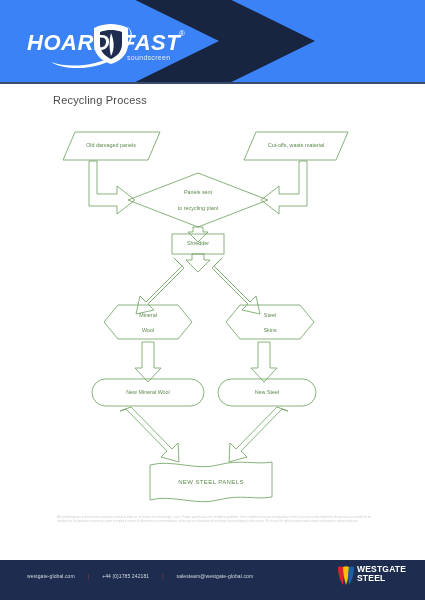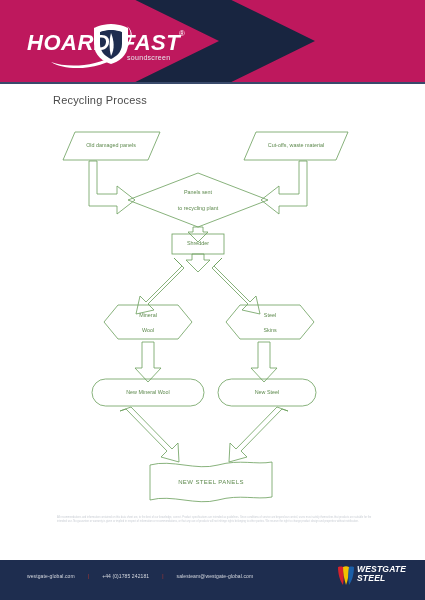--- a/index.html
+++ b/index.html
@@ -8,21 +8,21 @@
     background:#ffffff;
     font-family:"Liberation Sans", sans-serif;
     overflow:hidden;
     position:relative;
   }
   .page{position:absolute;inset:0;background:#fff;}
 
   
   .header{
     position:absolute;left:0;top:0;width:425px;height:82px;
-    background:#be185d;overflow:hidden;text-align:right;
+    background:#3b82f6;overflow:hidden;text-align:right;
   }
   .header-chevron{
     position:absolute;left:115px;top:-10px;width:200px;height:102px;
     background:#182540;
     clip-path:polygon(0% 0%, 48% 0%, 100% 50%, 48% 100%, 0% 100%, 52% 50%);
   }
   .logo{
     position:absolute;left:27px;top:24px;width:190px;height:46px;
   }
   .logo-hoard{position:absolute;left:0;top:6px;font-style:italic;font-weight:bold;font-size:22px;color:#fff;letter-spacing:0.5px;}
@@ -68,21 +68,21 @@
   .footer-links{
     position:absolute;left:27px;top:13px;
     font-size:5px;color:#d6d9e0;letter-spacing:0.1px;
     white-space:nowrap;
   }
   .footer-links .sep{color:#c1372e;margin:0 13px;}
   .wg-logo{position:absolute;left:337px;top:565px;width:72px;height:22px;}
   .wg-name{
     position:absolute;left:20px;top:0px;
     font-size:8.5px;font-weight:bold;color:#ffffff;
-    line-height:1.08;letter-spacing:0.2px;font-style:italic;
+    line-height:1.08;letter-spacing:0.2px;
   }
 </style>
 </head>
 <body>
 
 <div class="page">
 
   <div class="header">
     <div class="header-chevron"></div>
 

